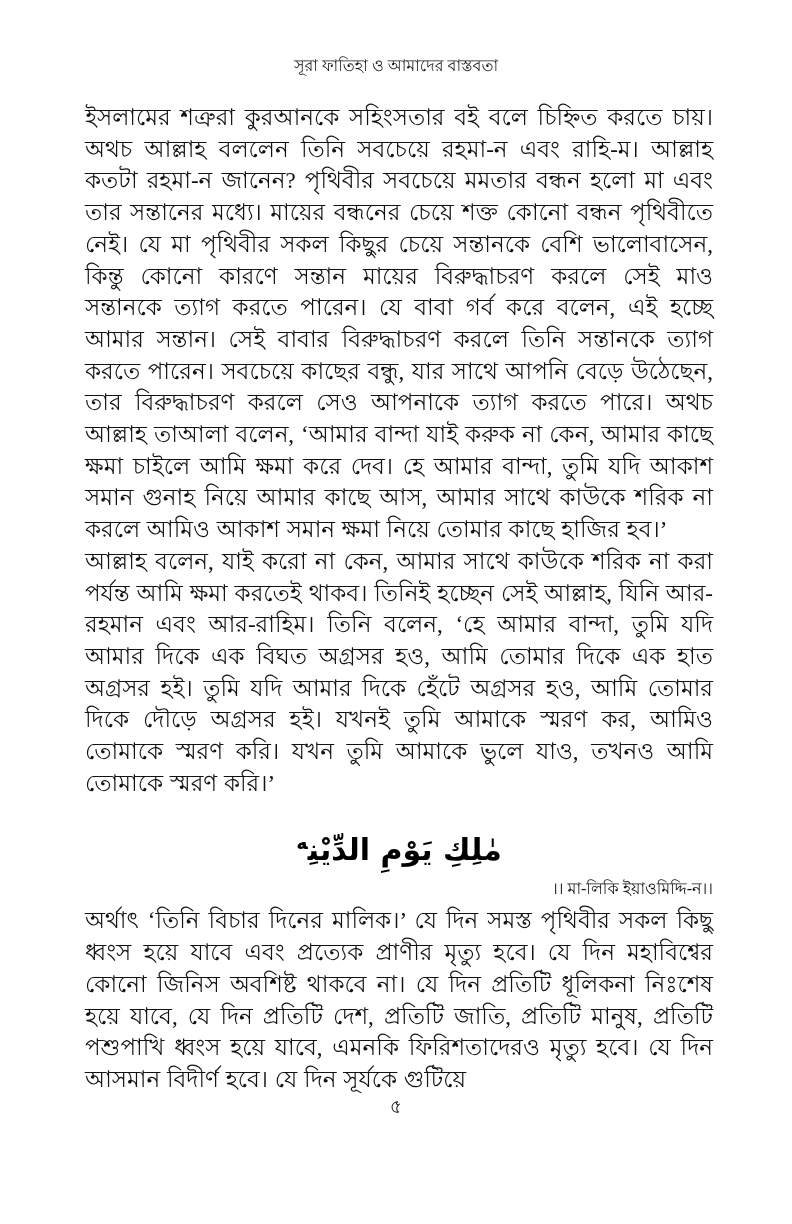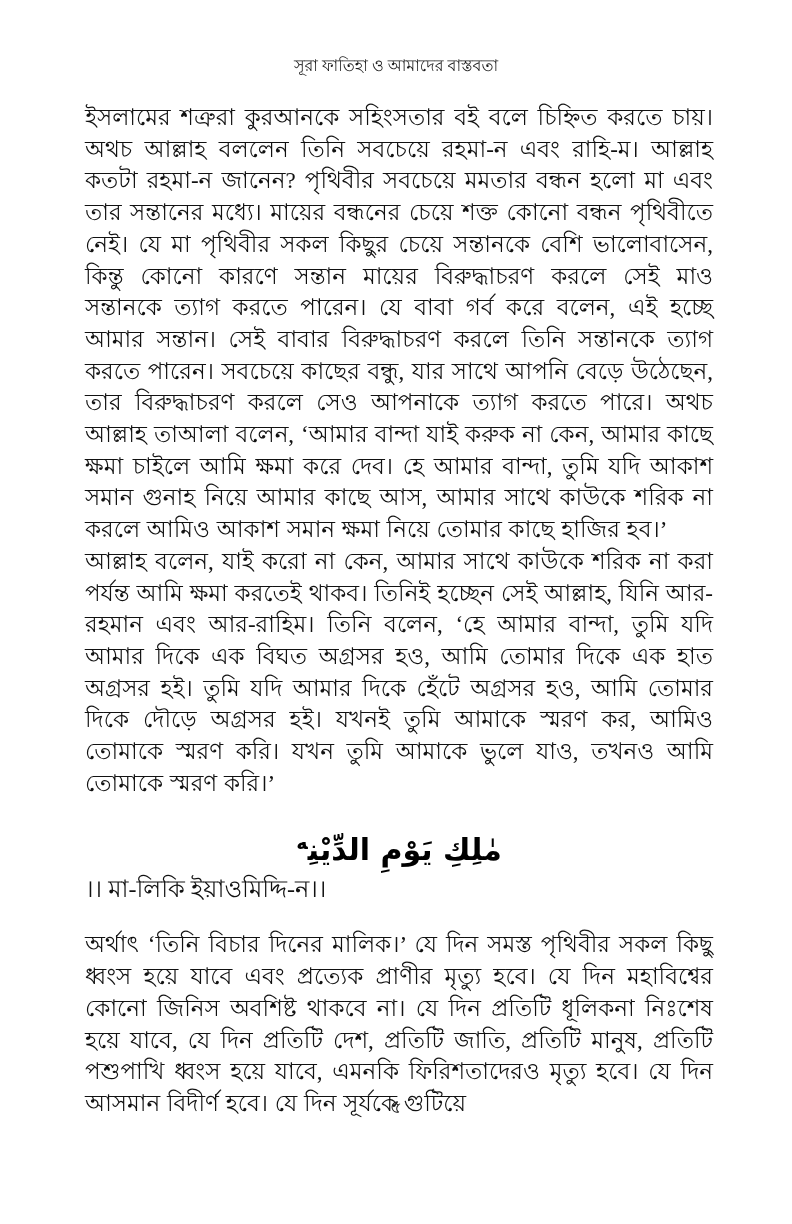--- a/index.html
+++ b/index.html
@@ -50,24 +50,23 @@
     line-height: 46px;
     margin-top: 20px;
     color: #000000;
   }
   .ayah-mark {
     font-size: 19px;
     vertical-align: super;
     font-weight: bold;
   }
   .transliteration {
-    text-align: left;
-    font-size: 24px;
+    text-align: right;
+    font-size: 16px;
     line-height: 32px;
-    margin-bottom: 24px;
   }
   .page-number {
     position: absolute;
     bottom: 100px;
     left: 0;
     right: 0;
     text-align: center;
     font-size: 19px;
   }
 </style>

